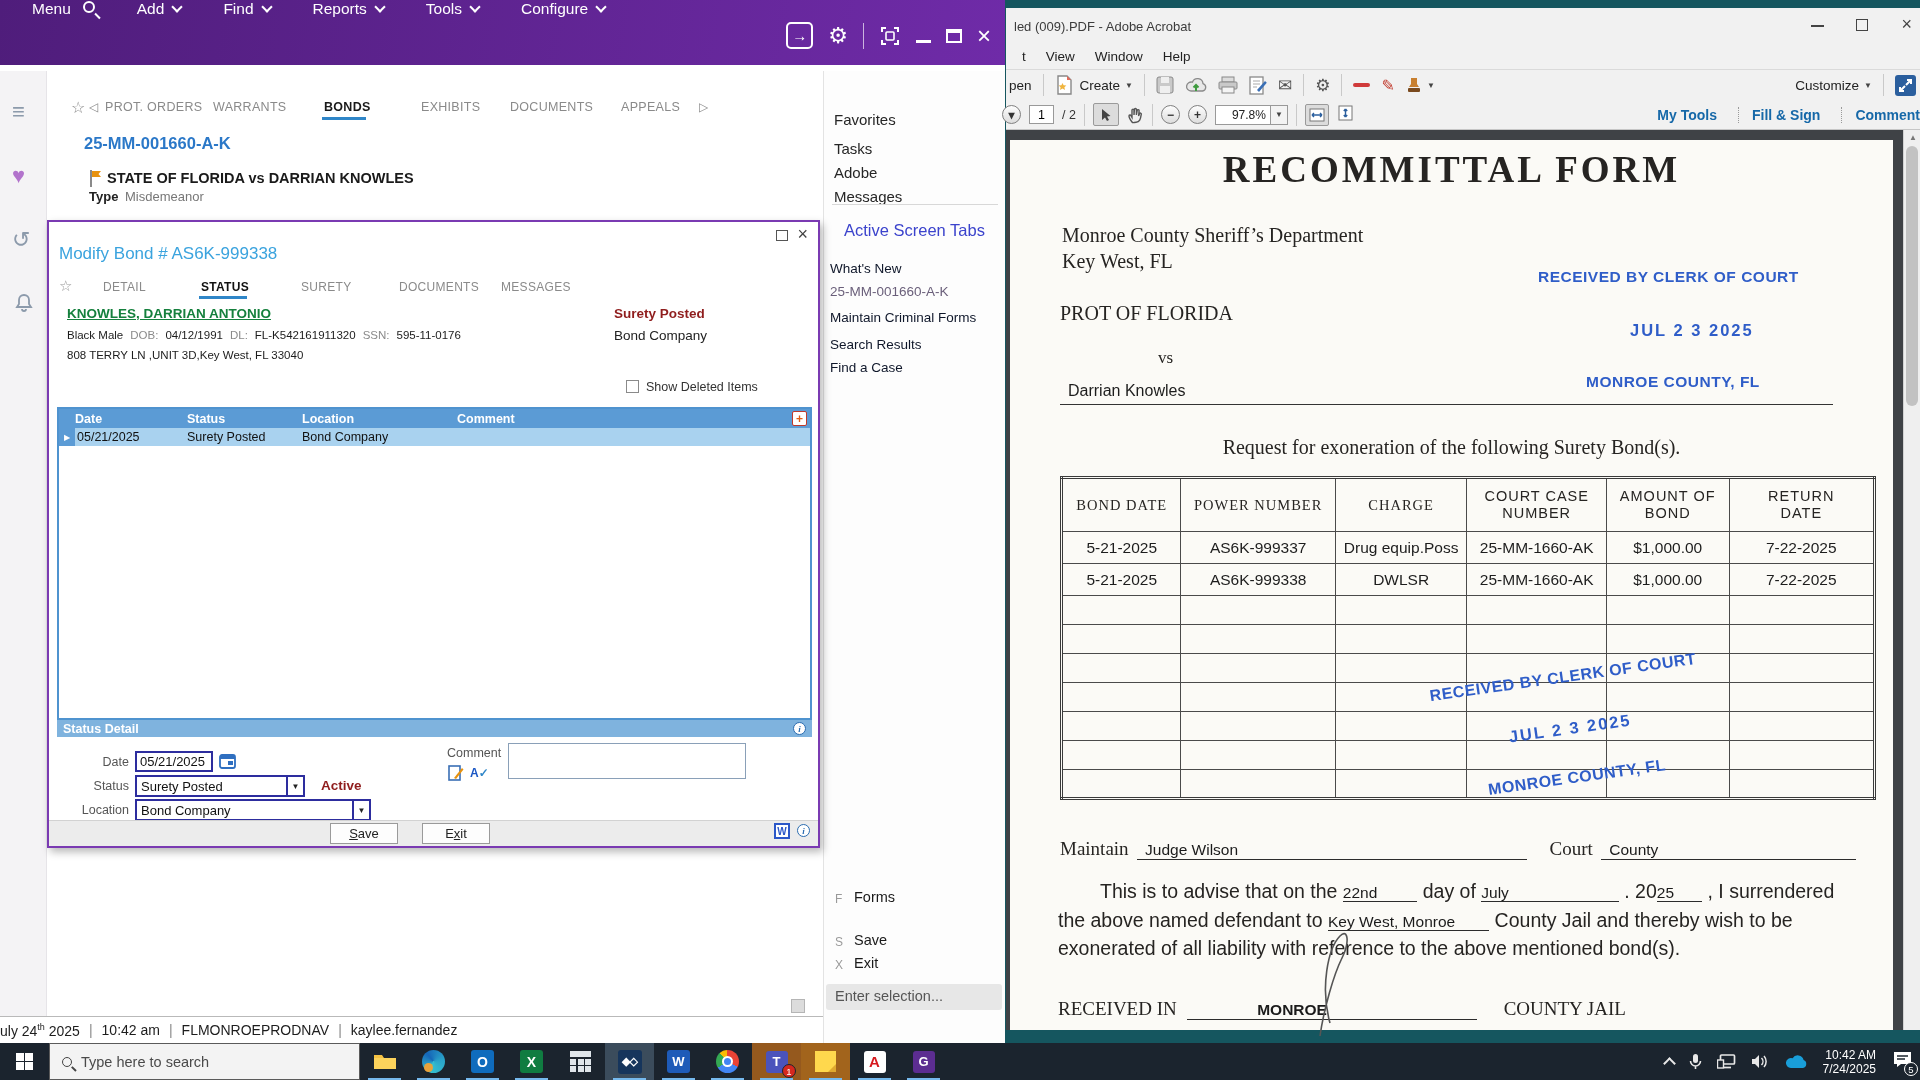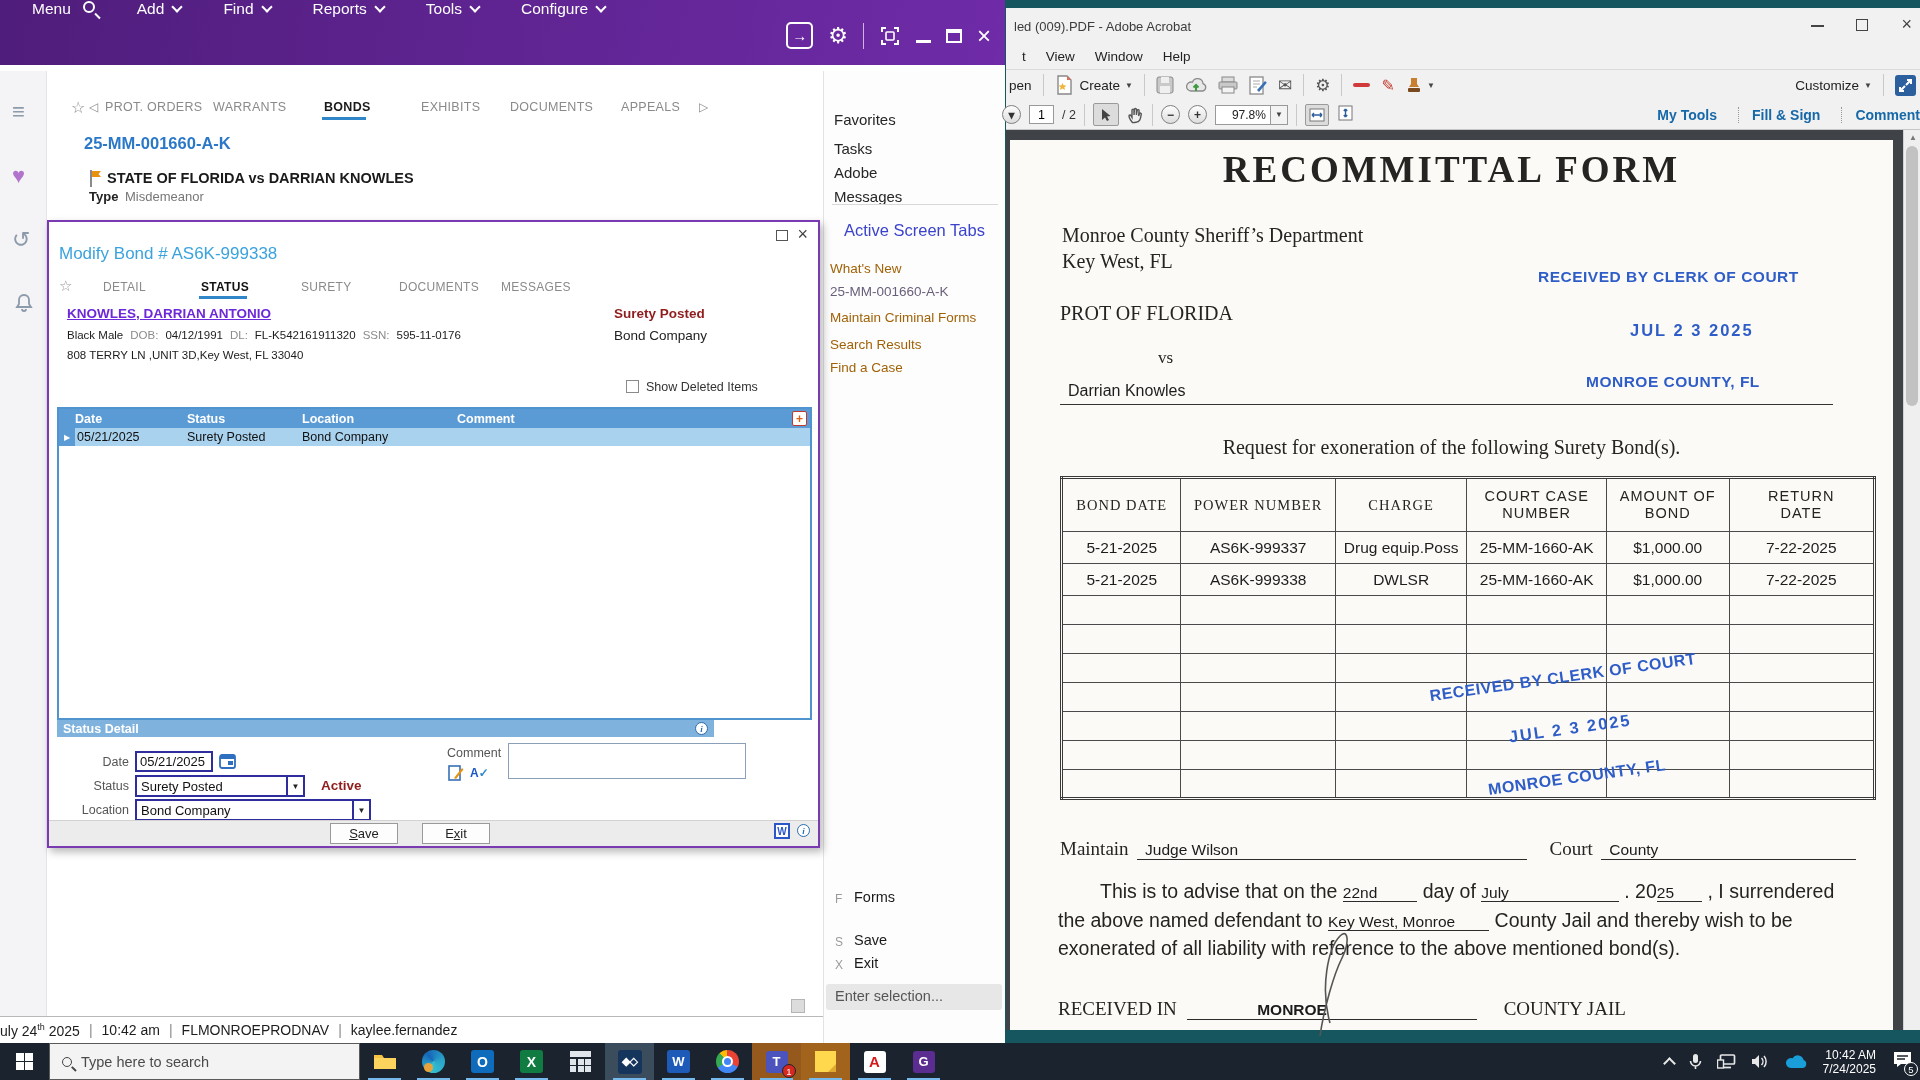--- a/index.html
+++ b/index.html
@@ -24,34 +24,34 @@
 
   .sidestrip{left:0;top:71px;width:47px;height:945px;background:#f4f3f5;border-right:1px solid #e6e4e8}
   .sico{left:12px;font-size:22px;color:#8c9aab}
 
   .tabtxt{font-size:12.5px;color:#8a8a8a;letter-spacing:.3px}
   .appstatus{left:0;top:1016px;width:823px;height:27px;background:#fff;border-top:1px solid #b9b9b9;display:flex;align-items:center;font-size:14px;color:#1d1d1d}
   .sep{color:#8a8a8a;margin:0 9px}
 
   .rpanel{left:823px;top:71px;width:182px;height:972px;background:#fdfdfd;border-left:1px solid #e3e3e3}
   .rpi{left:10px;font-size:15px;color:#262626}
-  .rpt{left:6px;font-size:13.5px;color:#a16207}
+  .rpt{left:6px;font-size:13.5px;color:#0f172a}
   .rkey{font-size:12px;color:#9a9a9a}
   .rlbl{font-size:14.5px;color:#1a1a1a}
   .selbox{left:2px;top:913px;width:176px;height:26px;background:#e7e7e7;border-radius:3px;color:#555;font-size:14.5px;padding:4px 9px}
 
   
   .modal{left:47px;top:220px;width:773px;height:628px;background:#fff;border:2px solid #7a3ab2;box-shadow:3px 4px 8px rgba(0,0,0,.28)}
   .mtitle{left:10px;top:22px;font-size:17px;color:#3aa3de}
   .mtab{font-size:12px;color:#8a8a8a;letter-spacing:.3px}
   .redtxt{color:#8f1d1d;font-weight:bold}
   .dgrid{left:8px;top:185px;width:755px;height:313px;border:2px solid #4f93cf;background:#fff}
   .ghead{display:flex;height:19px;background:#5b9bd5;color:#fff;font-weight:bold;font-size:12.5px;align-items:center;position:relative}
   .grow{display:flex;height:18px;background:#a9d2ef;font-size:12.5px;color:#111;align-items:center}
-  .sdhead{left:8px;top:498px;width:657px;height:17px;background:#7fb3de;color:#fff;font-weight:bold;font-size:12.5px;padding-left:6px;display:flex;align-items:center}
+  .sdhead{left:8px;top:498px;width:755px;height:17px;background:#7fb3de;color:#fff;font-weight:bold;font-size:12.5px;padding-left:6px;display:flex;align-items:center}
   .flabel{font-size:12.5px;color:#555;text-align:right}
   .finput{border:2px solid #2d2d9e;background:#fff;font-size:13px;color:#111;padding:1px 3px}
   .fselect{border:2px solid #2d2d9e;background:#fff;font-size:13px;color:#111;position:absolute;display:flex;align-items:center;padding-left:4px}
   .selarrow{position:absolute;right:0;top:0;bottom:0;width:17px;border-left:2px solid #2d2d9e;display:flex;align-items:center;justify-content:center;font-size:8px;color:#222;background:#fff}
   .btn{background:#fdfdfd;border:1px solid #9a9a9a;font-size:13px;color:#222;display:flex;align-items:center;justify-content:center}
   .u{text-decoration:underline}
   .icirc{width:13px;height:13px;border:1.5px solid #2b6cb0;border-radius:50%;color:#2b6cb0;font-size:9px;font-style:italic;font-family:"Liberation Serif",serif;display:flex;align-items:center;justify-content:center;font-weight:bold;background:#fff}
 
   
   #acw{left:1006px;top:8px;width:914px;height:1022px;background:#f1f1f1}
@@ -200,21 +200,21 @@
       <span class="a mtitle">Modify Bond # AS6K-999338</span>
 
       <span class="a" style="left:10px;top:55px;color:#999;font-size:15px">☆</span>
       <span class="a mtab" style="left:54px;top:58px">DETAIL</span>
       <span class="a mtab" style="left:152px;top:58px;color:#111;font-weight:bold">STATUS</span>
       <span class="a" style="left:150px;top:74px;width:48px;height:3px;background:#2f86c8"></span>
       <span class="a mtab" style="left:252px;top:58px">SURETY</span>
       <span class="a mtab" style="left:350px;top:58px">DOCUMENTS</span>
       <span class="a mtab" style="left:452px;top:58px">MESSAGES</span>
 
-      <span class="a" style="left:18px;top:84px;font-size:13.5px;font-weight:bold;text-decoration:underline;color:#6d28d9">KNOWLES, DARRIAN ANTONIO</span>
+      <span class="a" style="left:18px;top:84px;font-size:13.5px;font-weight:bold;text-decoration:underline;color:#15803d">KNOWLES, DARRIAN ANTONIO</span>
       <span class="a redtxt" style="left:565px;top:84px;font-size:13.5px">Surety Posted</span>
       <div class="a" style="left:18px;top:107px;font-size:11.5px;color:#1c1c1c;display:flex;gap:7px">
         <span>Black Male</span>
         <span style="color:#8a8a8a">DOB:</span>
           <span>04/12/1991</span>
         <span style="color:#8a8a8a">DL:</span>
           <span>FL-K542161911320</span>
         <span style="color:#8a8a8a">SSN:</span>
           <span>595-11-0176</span>
       </div>

